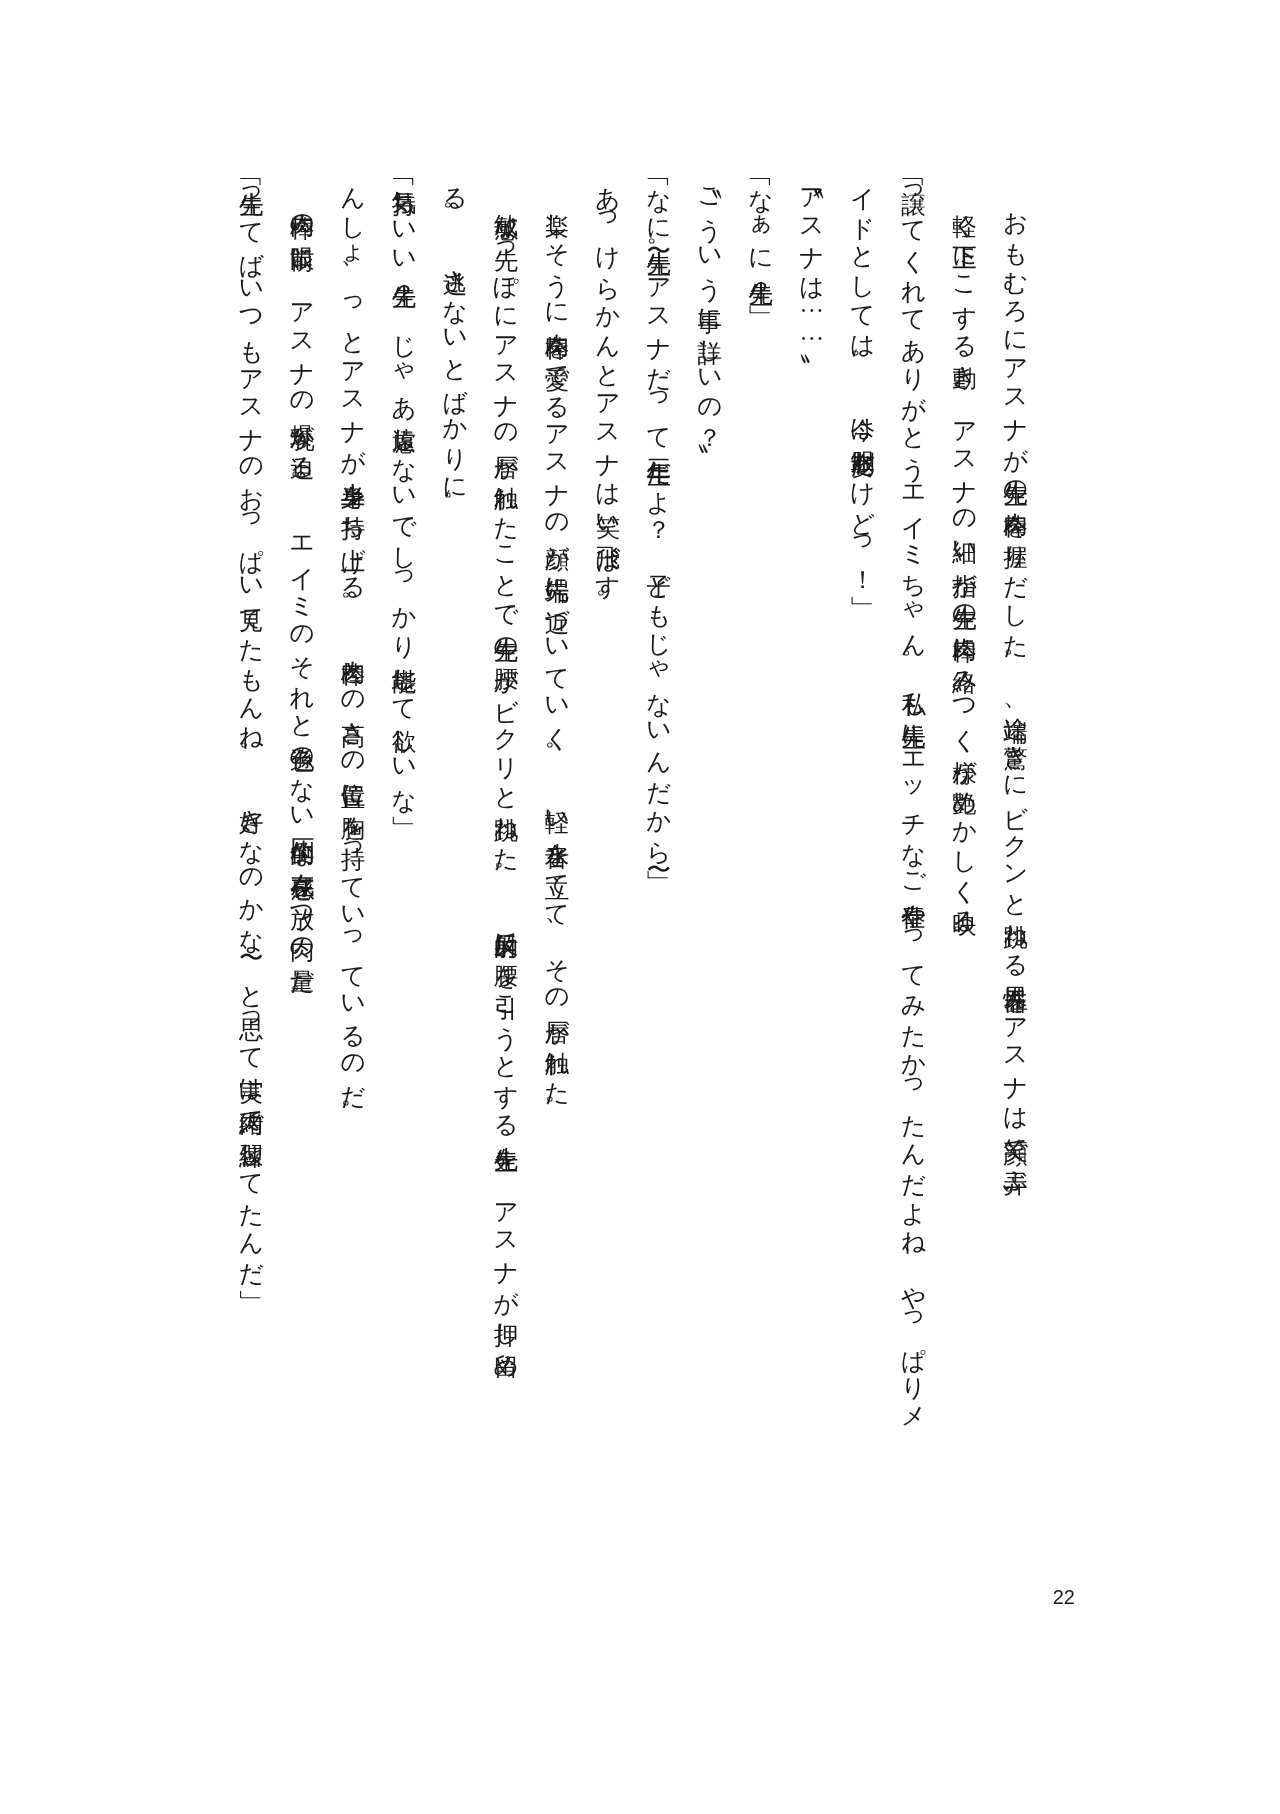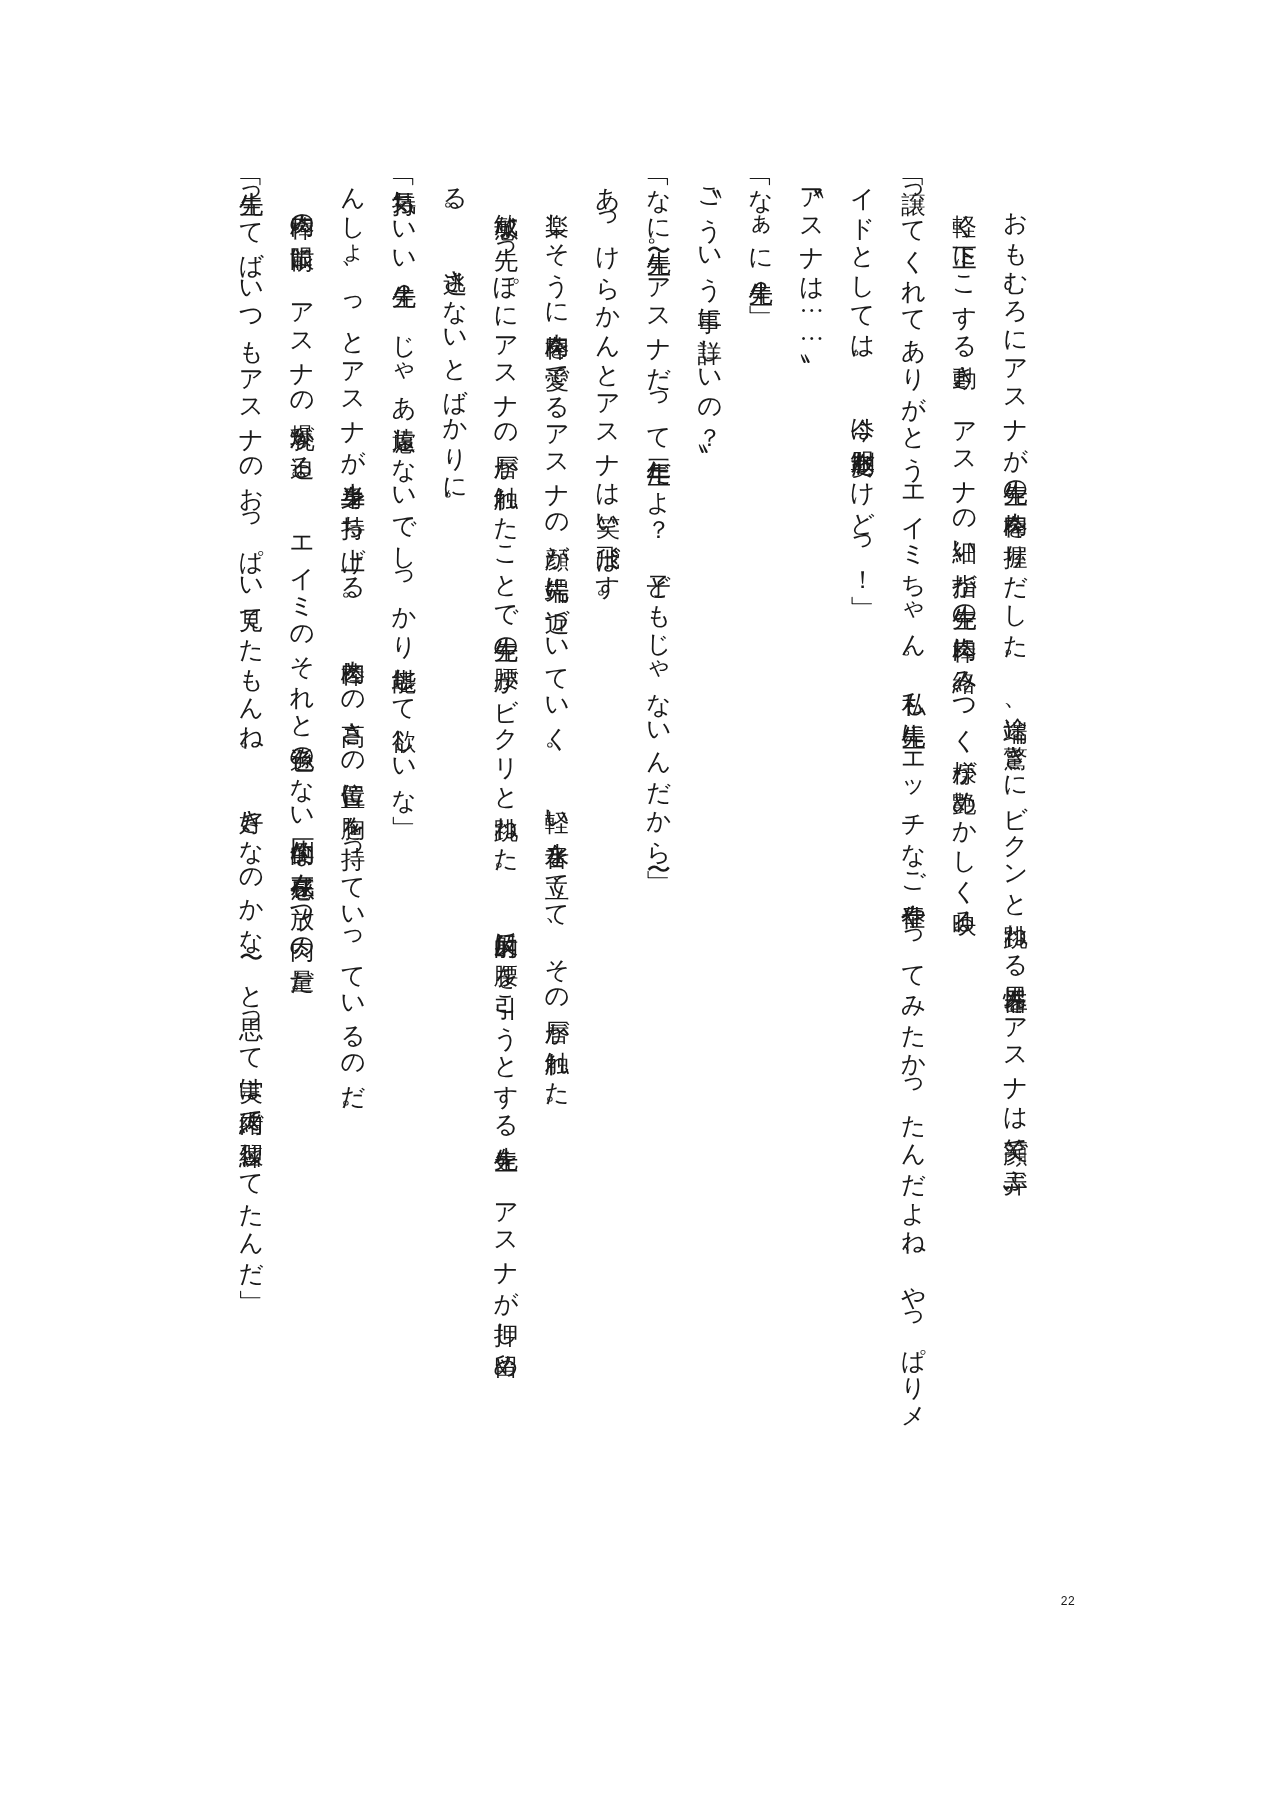--- a/index.html
+++ b/index.html
@@ -38,22 +38,22 @@
     padding: 0;
     text-indent: 0;
   }
   #text-block p.indent {
     text-indent: 25px;
   }
   #page-number {
     position: absolute;
     right: 205px;
     bottom: 205px;
-    font-size: 12px;
-    font-family: Liberation Mono, monospace;
+    font-size: 20px;
+    font-family: Liberation Sans, sans-serif;
     color: #1a1a1a;
   }
 </style>
 </head>
 <body>
 
 <div id="page">
 
   <div id="text-block">
     <p class="indent">おもむろにアスナが先生の肉棒を握りだした。　途端、驚きにビクンと跳ねる男性器をアスナは笑顔で弄ぶ。</p>

